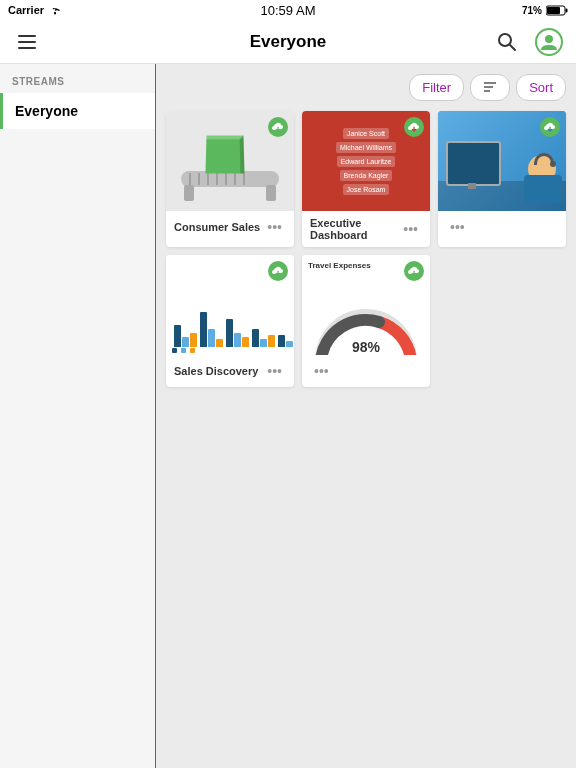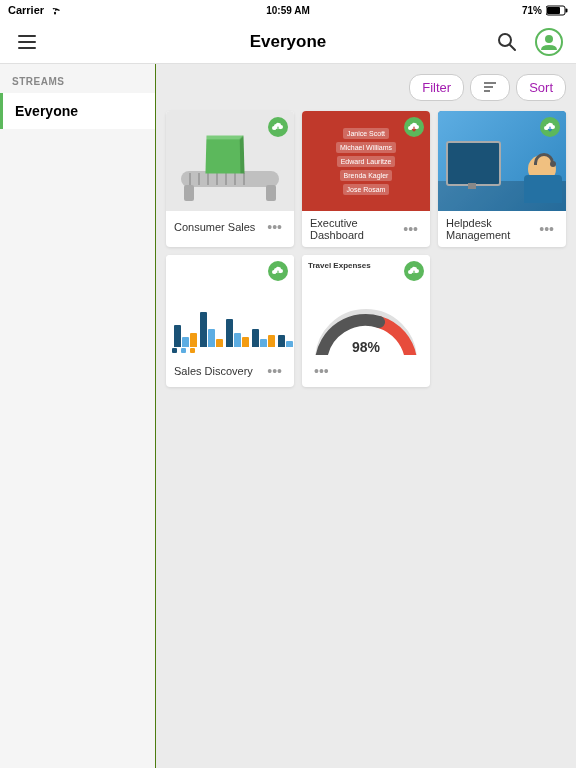--- a/index.html
+++ b/index.html
@@ -10,21 +10,21 @@
       background: #fff;
       height: 20px;
       display: flex;
       align-items: center;
       justify-content: space-between;
       padding: 0 8px;
       font-size: 11px;
       font-weight: 600;
     }
     .status-bar-left { display: flex; align-items: center; gap: 4px; }
-    .status-bar-center { position: absolute; left: 50%; transform: translateX(-50%); font-size: 10px; font-weight: 700; }
+    .status-bar-center { position: absolute; left: 50%; transform: translateX(-50%); font-size: 13px; font-weight: 400; }
     .status-bar-right { display: flex; gap: 4px; font-size: 10px; }
 
     
     .nav-bar {
       background: #fff;
       height: 44px;
       display: flex;
       align-items: center;
       justify-content: space-between;
       padding: 0 12px;
@@ -123,21 +123,21 @@
     }
     .card-footer {
       display: flex;
       align-items: center;
       justify-content: space-between;
       padding: 6px 8px;
     }
     .card-title {
       font-size: 11px;
       color: #333;
-      font-weight: 400;
+      font-weight: 700;
       flex: 1;
     }
     .card-menu {
       color: #999;
       font-size: 14px;
       cursor: pointer;
       padding: 2px 4px;
     }
     .cloud-icon {
       position: absolute;
@@ -389,21 +389,20 @@
             <div style="position:absolute;bottom:44px;right:10px;width:6px;height:6px;background:#555;border-radius:3px;"></div>
           </div>
           <div class="cloud-icon">
             <svg width="12" height="10" viewBox="0 0 12 10">
                 <path d="M2 8 Q0 8 0 6 Q0 4 2 4 Q2 2 4 2 Q5 0 7 1 Q9 1 9 3 Q11 3 11 5 Q11 7 9 7Z" fill="white"></path>
                 <path d="M6 5 L6 9 M4.5 7.5 L6 9 L7.5 7.5" stroke="#2980b9" stroke-width="1.2" fill="none" stroke-linecap="round"></path>
               </svg>
           </div>
         </div>
         <div class="card-footer">
-          <span class="card-title">Helpdesk Management</span>
           <span class="card-menu">•••</span>
         </div>
       </div>
 
       <div class="app-card">
         <div class="card-thumbnail sales-disc-thumb">
 
           <div class="bar-chart">
 
             <div class="bar-group">

